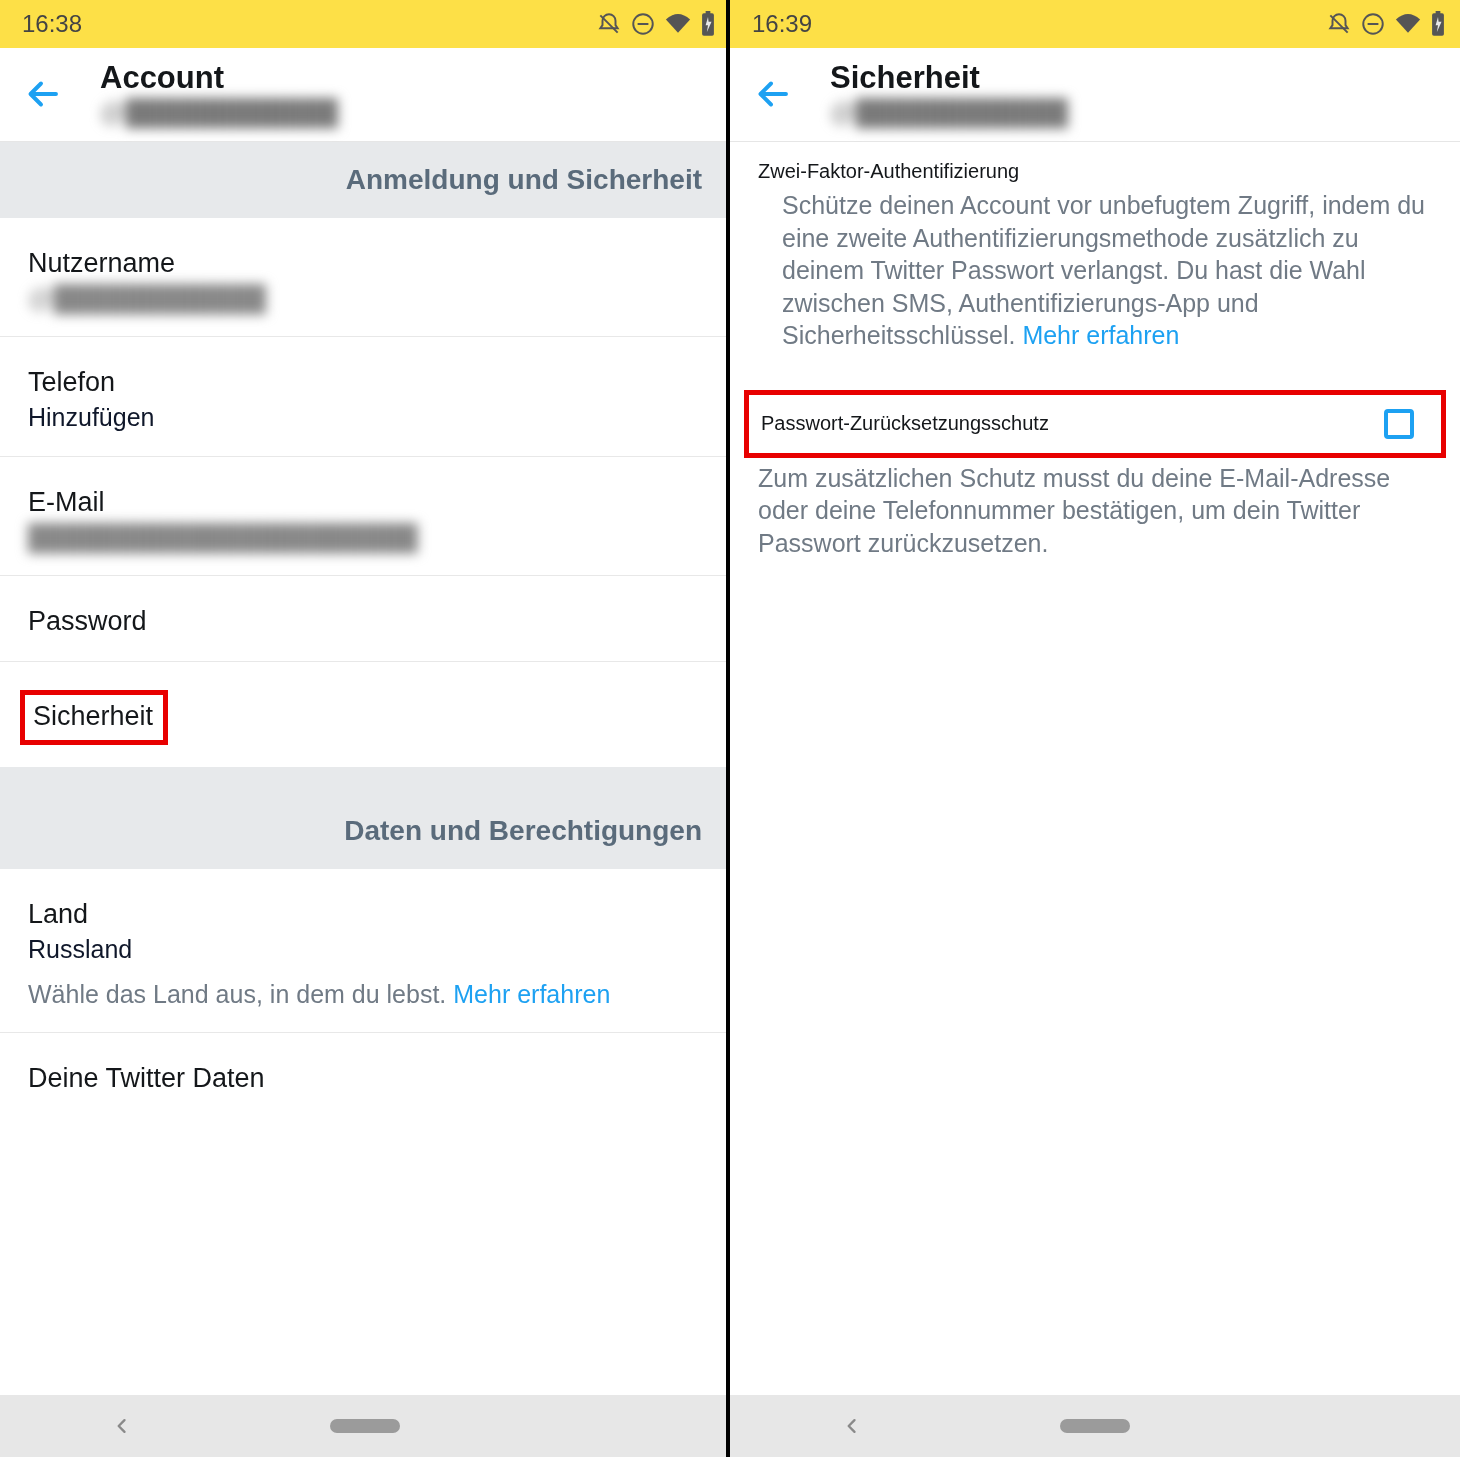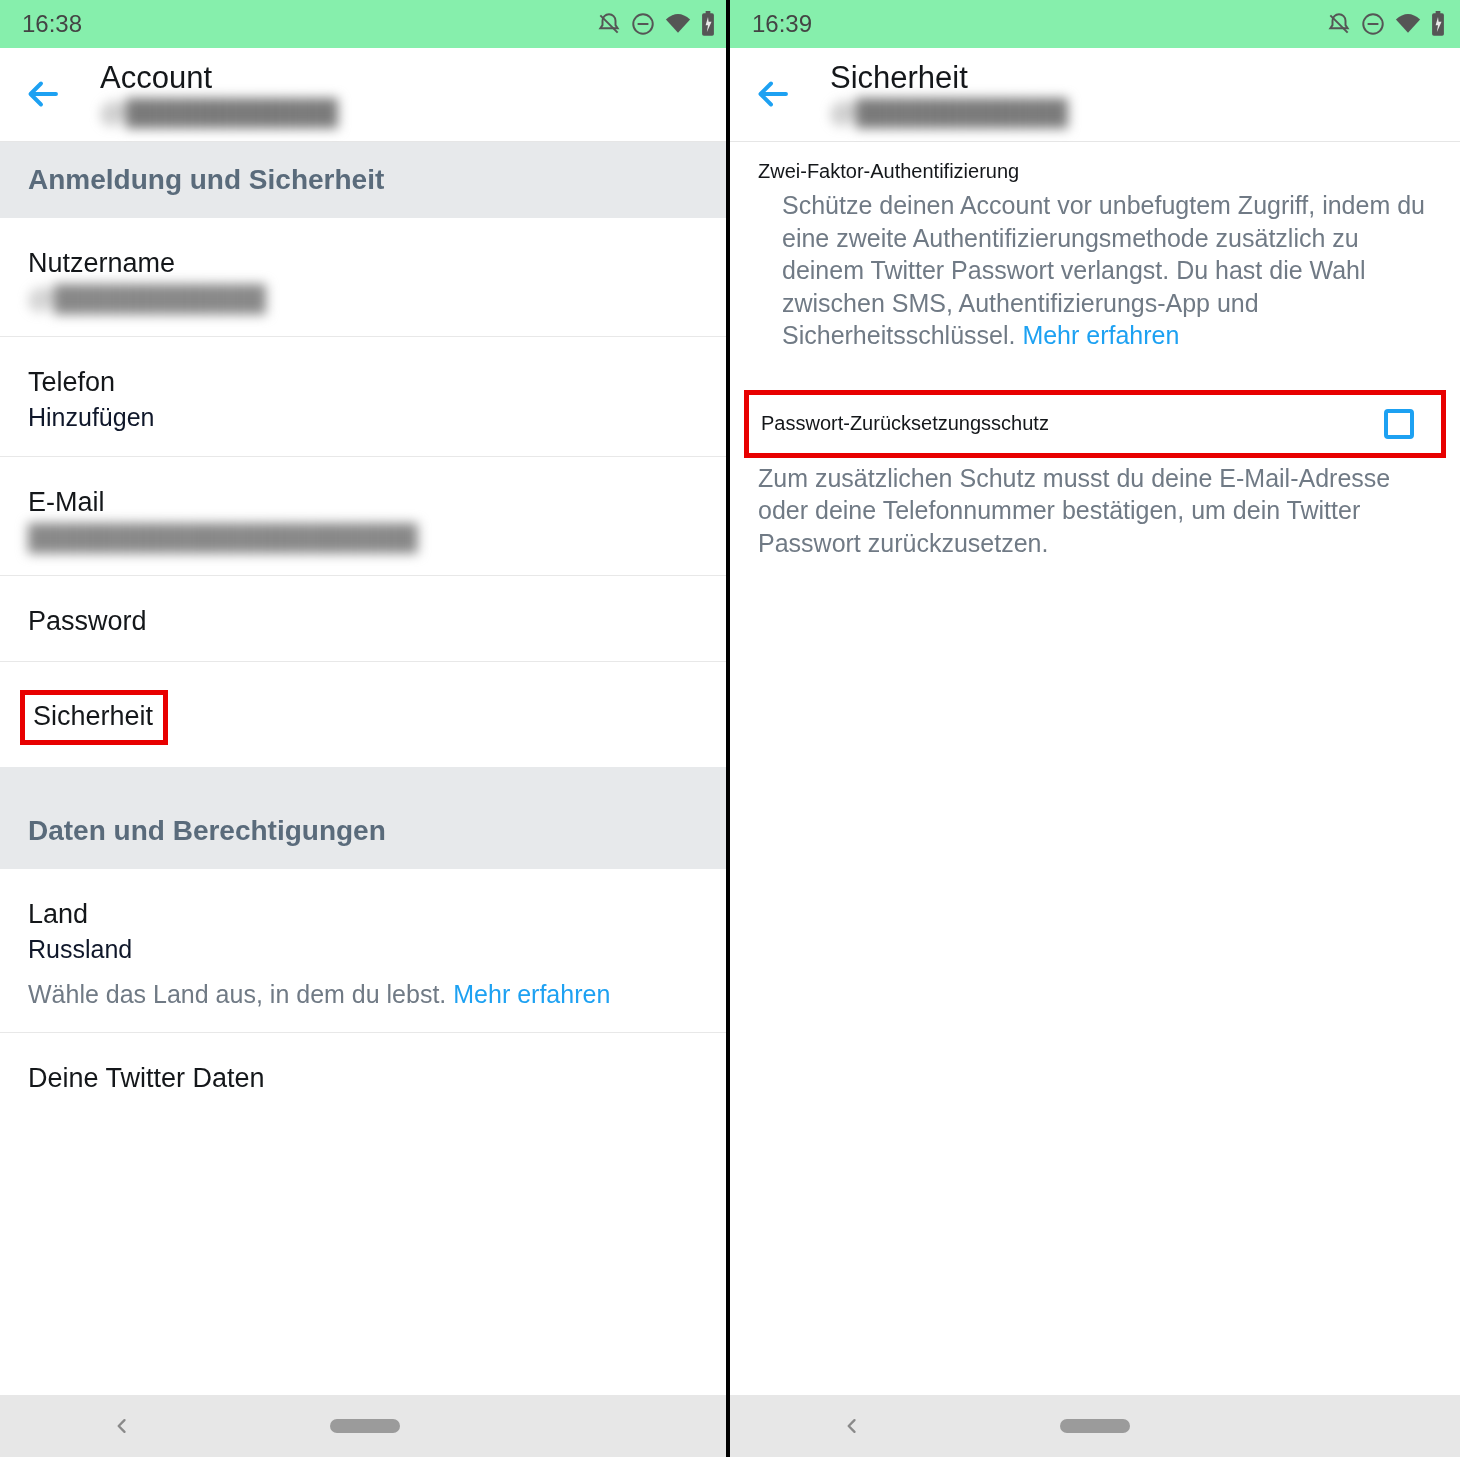--- a/index.html
+++ b/index.html
@@ -25,21 +25,21 @@
     top: 0;
     right: 0;
     width: 4px;
     height: 100%;
     background: #000;
     z-index: 50;
   }
   
   .status-bar {
     height: 48px;
-    background: #86efac;
+    background: #fde047;
     display: flex;
     align-items: center;
     padding: 0 14px 0 22px;
     font-size: 24px;
     color: #444;
     font-weight: 500;
   }
   .status-bar .clock { flex: 0 0 auto; }
   .status-bar .spacer { flex: 1; }
   .status-bar .status-icons { display: flex; align-items: center; gap: 8px; }
@@ -59,37 +59,38 @@
     align-items: center;
     justify-content: center;
     margin-top: 8px;
     margin-right: 30px;
     cursor: pointer;
   }
   .back-btn svg path { stroke: #1da1f2; }
   .header-titles { flex: 1; }
   .header-title {
     font-size: 31px;
-    font-weight: 400;
+    font-weight: 700;
     color: #14171a;
     margin-bottom: 2px;
   }
   .header-sub {
     font-size: 25px;
     color: #7a7a7a;
     filter: blur(6px);
     user-select: none;
   }
   
   .section-header {
     background: #e7e9eb;
     color: #5a6b7b;
     font-size: 28px;
     font-weight: 700;
     padding: 22px 28px 22px 28px;
+    text-align: right;
   }
   .list-item {
     background: #fff;
     border-bottom: 1px solid #e8e8e8;
     padding: 28px 28px 22px 28px;
     cursor: pointer;
     position: relative;
   }
   .list-item.no-border-bottom { border-bottom: none; }
   .li-title {

